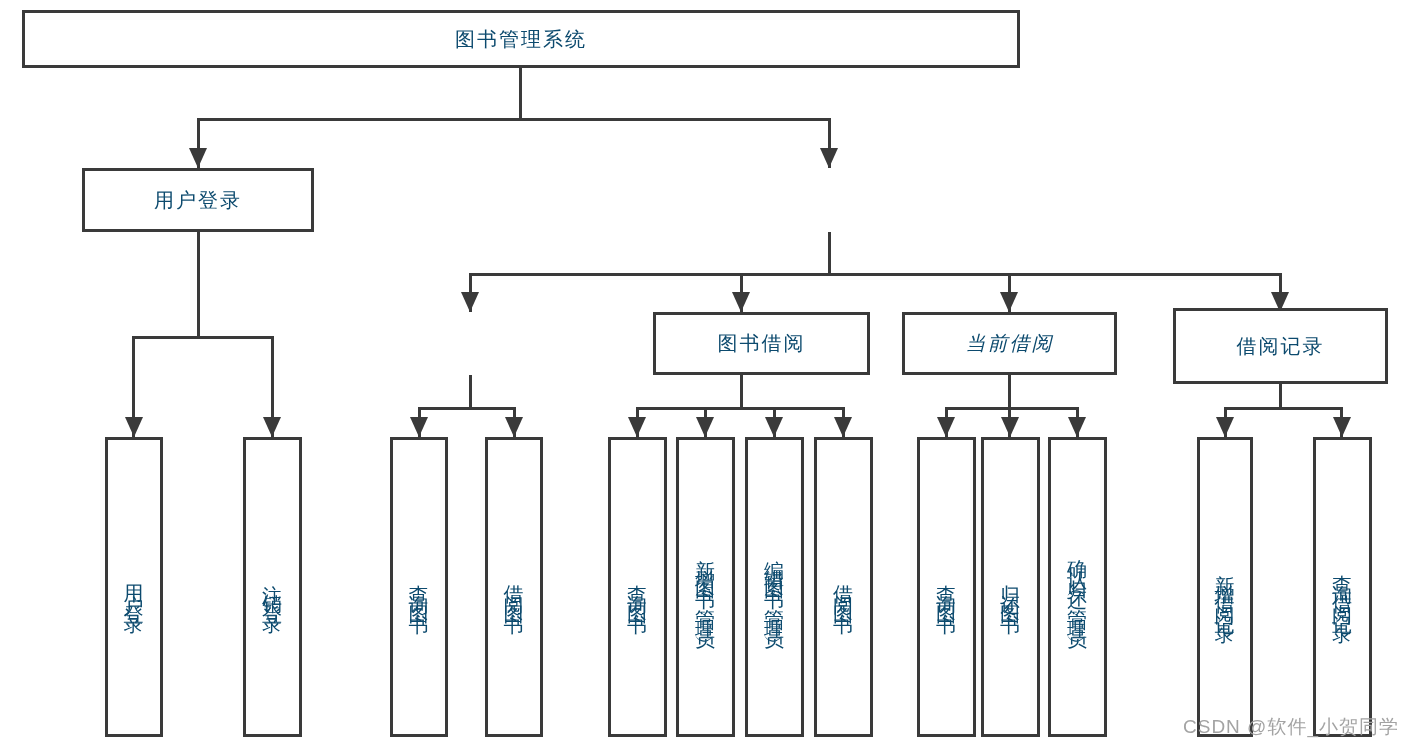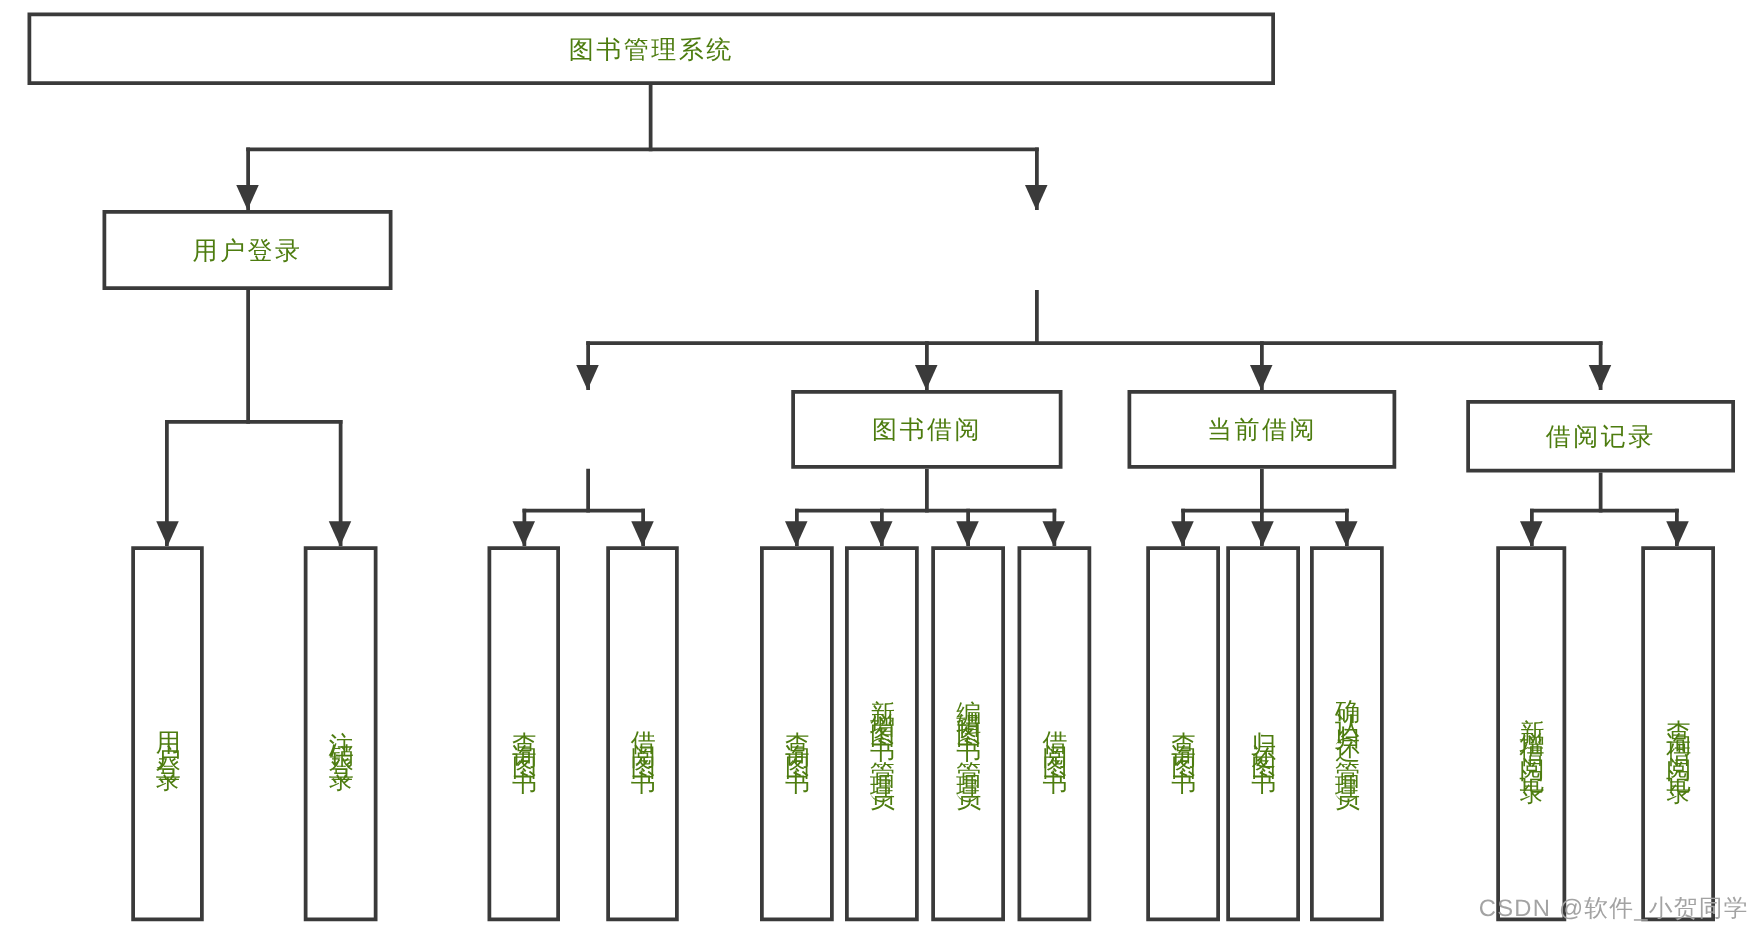--- a/index.html
+++ b/index.html
@@ -16,21 +16,21 @@
     overflow: hidden;
   }
   .box {
     position: absolute;
     box-sizing: border-box;
     border: 3px solid #3a3a3a;
     background: #ffffff;
     display: flex;
     align-items: center;
     justify-content: center;
-    color: #4d7c0f;
+    color: #0c4a6e;
     font-size: 20px;
     letter-spacing: 2px;
     z-index: 3;
   }
   .box.vert {
     writing-mode: vertical-rl;
     text-orientation: mixed;
     letter-spacing: 10px;
     font-size: 20px;
     line-height: 1;
@@ -63,23 +63,23 @@
 </style>
 </head>
 <body>
 
 <div id="canvas">
 
   <div class="box" style="left:22px; top:10px; width:998px; height:58px;">图书管理系统</div>
 
   <div class="box" style="left:82px; top:168px; width:232px; height:64px;">用户登录</div>
 
-  <div class="box" style="left:633px; top:312px; width:217px; height:63px;text-align:center;">图书借阅</div>
-  <div class="box" style="left:902px; top:312px; width:215px; height:63px;">当前借阅</div>
-  <div class="box" style="left:1173px; top:320px; width:215px; height:58px;">借阅记录</div>
+  <div class="box" style="left:653px; top:312px; width:217px; height:63px;text-align:center;">图书借阅</div>
+  <div class="box" style="left:902px; top:312px; width:215px; height:63px;font-style:italic;">当前借阅</div>
+  <div class="box" style="left:1173px; top:308px; width:215px; height:76px;">借阅记录</div>
 
   <div class="box vert" style="left:105px; top:437px; width:58px; height:300px;">用户登录</div>
   <div class="box vert" style="left:243px; top:437px; width:59px; height:300px;">注销登录</div>
 
   <div class="box vert" style="left:390px; top:437px; width:58px; height:300px;">查询图书</div>
   <div class="box vert" style="left:485px; top:437px; width:58px; height:300px;">借阅图书</div>
 
   <div class="box vert" style="left:608px; top:437px; width:59px; height:300px;">查询图书</div>
   <div class="box vert" style="left:676px; top:437px; width:59px; height:300px;">新增图书（管理员）</div>
   <div class="box vert" style="left:745px; top:437px; width:59px; height:300px;">编辑图书（管理员）</div>

